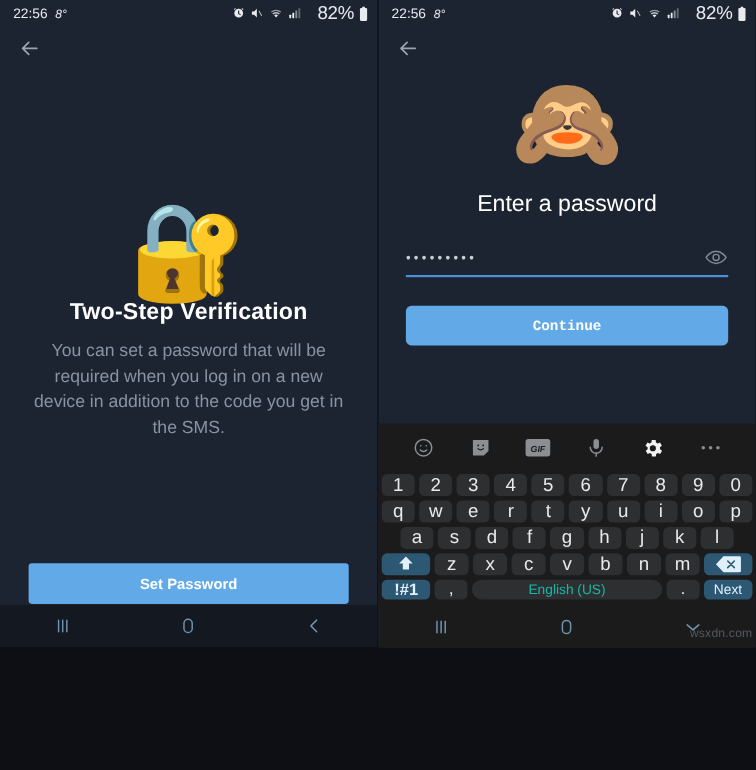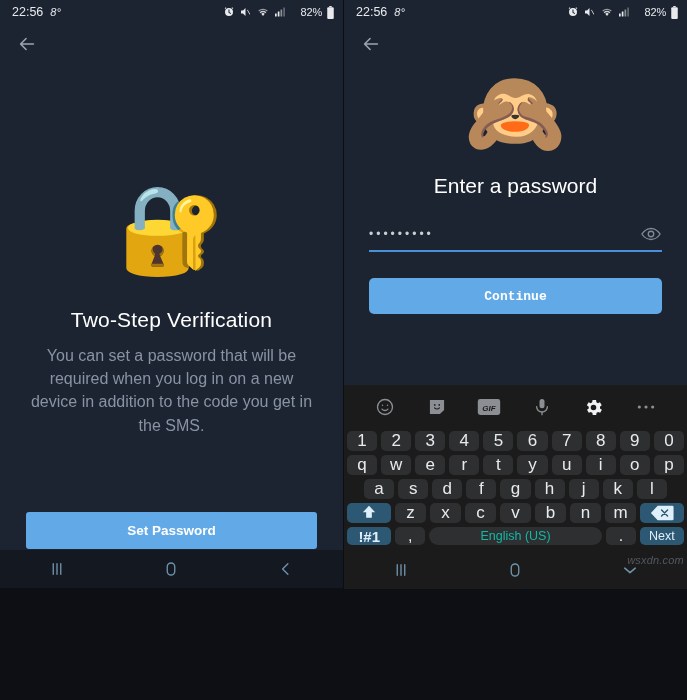--- a/index.html
+++ b/index.html
@@ -24,41 +24,40 @@
   .statusbar {
     height: 24px; flex: 0 0 24px;
     display: flex; align-items: center; justify-content: space-between;
     padding: 0 8px 0 12px;
     color: #e8eaed; font-size: 12.5px;
   }
   .sb-left { display: flex; align-items: baseline; gap: 7px; }
   .sb-temp { font-size: 11px; font-style: italic; }
   .sb-right { display: flex; align-items: center; gap: 4px; }
   .sb-right svg { display: block; }
-  .sb-batt { font-size: 11px; margin-left: 11px; letter-spacing: -0.2px; }
+  .sb-batt { font-size: 17px; margin-left: 11px; letter-spacing: -0.2px; }
 
   
   .navrow { height: 40px; flex: 0 0 40px; display: flex; align-items: center; padding-left: 14px; }
   .back-arrow { width: 26px; height: 26px; display: flex; align-items: center; justify-content: center; cursor: pointer; }
 
   
   .left-body {
     flex: 1 1 auto;
     display: flex; flex-direction: column; align-items: center;
     padding: 0 26px;
     position: relative;
   }
   .lock-emoji {
     font-size: 86px; line-height: 1;
     margin-top: 122px;
     user-select: none;
   }
   .left-title {
-    margin-top: 36px;
-    color: #ffffff; font-size: 21px; font-weight: 400; letter-spacing: 0.2px;
+    color: #ffffff; font-size: 21px; font-weight: 700; letter-spacing: 0.2px;
   }
   .left-desc {
     margin-top: 12px;
     color: #8893a4; font-size: 16px; line-height: 1.45; text-align: center;
     max-width: 290px;
   }
   .set-pass-btn {
     position: absolute; left: 26px; right: 26px; top: 448px;
     height: 37px; border-radius: 3px;
     background: #62a9e8; color: #ffffff;
@@ -125,22 +124,22 @@
 
   
   .sysnav {
     height: 38px; flex: 0 0 38px;
     display: flex; align-items: center; justify-content: space-around;
     background: #131821;
   }
   .phone.right .sysnav { background: #1b1b1b; }
   .nav-btn { width: 40px; height: 26px; display: flex; align-items: center; justify-content: center; cursor: pointer; }
   .watermark {
-    position: absolute; right: 3px; bottom: 22px;
-    color: #53585f; font-size: 11px; letter-spacing: .2px; pointer-events: none; font-style: italic;
+    position: absolute; right: 3px; bottom: 6px;
+    color: #53585f; font-size: 11px; letter-spacing: .2px; pointer-events: none;
   }
 </style>
 </head>
 <body>
 
 <div class="screens">
 
   <div class="phone left">
 
     <div class="statusbar">

